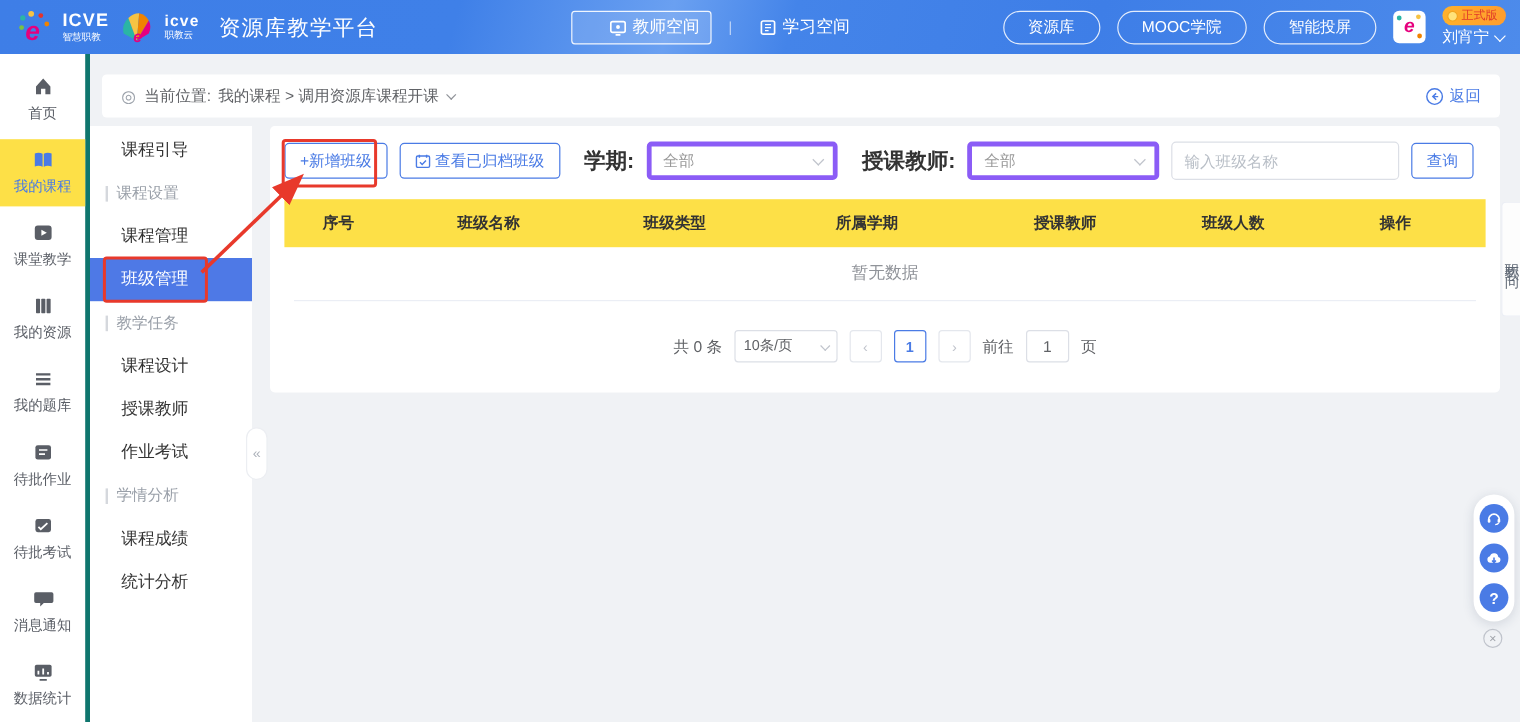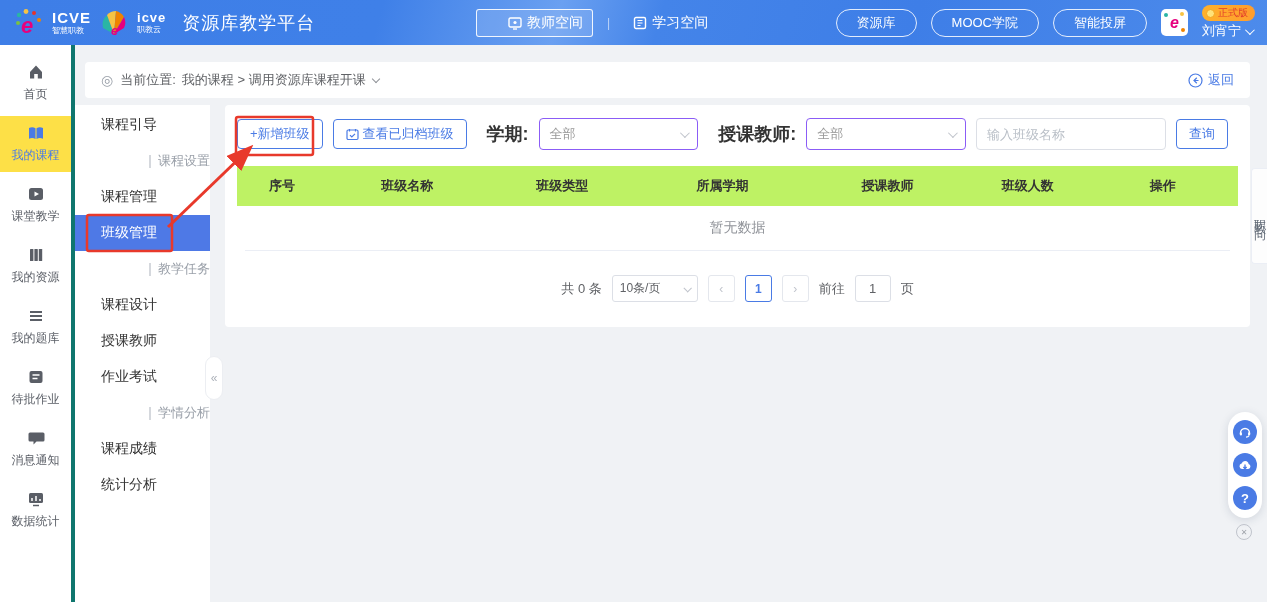--- a/index.html
+++ b/index.html
@@ -39,47 +39,47 @@
   .rail-item { display:flex; flex-direction:column; align-items:center; gap:5px; padding:8px 0; margin-bottom:5px;
     color:#5a5e66; cursor:pointer; }
   .rail-item .lbl { font-size:12px; }
   .rail-item svg { width:18px; height:18px; }
   .rail-item.active { background:#fde047; color:#4a7be5; }
 
   
   .side2 { position:absolute; left:75px; top:105px; width:135px; height:497px; background:#fff; z-index:3; padding-top:2px; }
   .menu-item { height:36px; display:flex; align-items:center; padding-left:26px; font-size:14px; color:#333; cursor:pointer; }
   .menu-item.active { background:#4e79e6; color:#fff; }
-  .menu-section { height:36px; display:flex; align-items:center; padding-left:13px; font-size:13px; color:#9aa0a9; gap:7px;justify-content:flex-end; }
+  .menu-section { height:36px; display:flex; align-items:center; padding-left:13px; font-size:13px; color:#9aa0a9; gap:7px; }
   .menu-section .bar { width:2px; height:13px; background:#d5d8dd; display:inline-block; }
   .collapse-handle { position:absolute; left:205px; top:356px; width:18px; height:44px; background:#fff; border:1px solid #eceef2;
     border-radius:9px; display:flex; align-items:center; justify-content:center; color:#aeb3bb; font-size:12px; cursor:pointer; z-index:6; }
 
   
   .crumb-bar { position:absolute; left:85px; top:62px; width:1165px; height:36px; background:#fff; border-radius:4px;
     display:flex; align-items:center; padding:0 16px; font-size:13px; color:#606266; z-index:3; }
   .crumb-bar .pin { color:#9aa0a9; font-size:14px; margin-right:7px; }
   .crumb-caret { width:6px; height:6px; border-right:1.3px solid #909399; border-bottom:1.3px solid #909399; transform:rotate(45deg); display:inline-block; margin-left:7px; margin-top:-3px; }
   .back-btn { margin-left:auto; color:#4a7be5; display:flex; align-items:center; gap:5px; cursor:pointer; font-size:13px; }
 
   
   .main-card { position:absolute; left:225px; top:105px; width:1025px; height:222px; background:#fff; border-radius:4px; z-index:2; }
   .filter-row { display:flex; align-items:center; padding:13px 22px 0 12px; gap:10px; }
   .btn-outline { border:1px solid #4a7be5; color:#4a7be5; background:#fff; border-radius:4px; font-size:13px; padding:0 12px;
     height:30px; display:flex; align-items:center; gap:4px; cursor:pointer; white-space:nowrap; }
   .fl-label { font-size:18px; font-weight:bold; color:#333; margin-left:10px; white-space:nowrap; }
-  .select-box { width:175px; height:32px; border:1px solid #8b5cf6; border-radius:4px; display:flex; align-items:center;
+  .select-box { width:175px; height:32px; border:4px solid #8b5cf6; border-radius:4px; display:flex; align-items:center;
     padding:0 10px; color:#999; font-size:13px; cursor:pointer; background:#fff; }
   .select-box .sel-caret { margin-left:auto; width:7px; height:7px; border-right:1.4px solid #c0c4cc; border-bottom:1.4px solid #c0c4cc; transform:rotate(45deg) translateY(-2px); }
   .text-input { width:190px; height:32px; border:1px solid #dcdfe6; border-radius:4px; padding:0 10px; font-size:13px; color:#333;
     font-family:"Liberation Sans","DejaVu Sans",sans-serif; }
   .text-input::placeholder { color:#b9bfc7; }
   .query-btn { margin-left:auto; }
 
-  .tbl-head { margin:16px 12px 0 12px; background:#bef264; height:40px; display:flex; align-items:center; }
+  .tbl-head { margin:16px 12px 0 12px; background:#fde047; height:40px; display:flex; align-items:center; }
   .tbl-head .col { font-size:13px; font-weight:bold; color:#333; text-align:center; }
   .c0{width:9%;} .c1{width:16%;} .c2{width:15%;} .c3{width:17%;} .c4{width:16%;} .c5{width:12%;} .c6{width:15%;}
   .empty-row { height:44px; display:flex; align-items:center; justify-content:center; color:#909399; font-size:14px; }
   .tbl-divider { margin:0 20px; border-bottom:1px solid #ebeef5; }
 
   .pagination { display:flex; align-items:center; justify-content:center; gap:10px; margin-top:24px; font-size:13px; color:#606266; }
   .page-size { width:86px; height:27px; border:1px solid #dcdfe6; border-radius:3px; display:flex; align-items:center; padding:0 7px; font-size:12px; color:#606266; cursor:pointer; }
   .page-size .sel-caret { margin-left:auto; width:6px; height:6px; border-right:1.3px solid #c0c4cc; border-bottom:1.3px solid #c0c4cc; transform:rotate(45deg) translateY(-1px); }
   .pg-btn { width:27px; height:27px; border:1px solid #e4e7ed; border-radius:3px; display:flex; align-items:center; justify-content:center; color:#c0c4cc; font-size:12px; cursor:pointer; background:#fff; }
   .pg-btn.current { border-color:#4a7be5; color:#4a7be5; font-weight:bold; }
@@ -211,20 +211,27 @@
     </div>
     <div class="rail-item">
       <svg viewBox="0 0 18 18">
           <rect x="2.5" y="3" width="13" height="12" rx="2" fill="currentColor"></rect>
           <path d="M5.5 7 h7 M5.5 10.5 h5" stroke="#fff" stroke-width="1.4"></path>
         </svg>
       <span class="lbl">待批作业</span>
     </div>
     <div class="rail-item">
       <svg viewBox="0 0 18 18">
+          <rect x="2.5" y="3.5" width="13" height="11" rx="2" fill="currentColor"></rect>
+          <path d="M5 10 l2 2 l5.5 -5" stroke="#fff" stroke-width="1.5" fill="none"></path>
+        </svg>
+      <span class="lbl">待批考试</span>
+    </div>
+    <div class="rail-item">
+      <svg viewBox="0 0 18 18">
           <path d="M2.5 3.5 h13 a1.5 1.5 0 0 1 1.5 1.5 v6 a1.5 1.5 0 0 1 -1.5 1.5 H9 l-3 3 v-3 H2.5 A1.5 1.5 0 0 1 1 11 V5 a1.5 1.5 0 0 1 1.5 -1.5 Z" fill="currentColor" transform="translate(0.5,0)"></path>
         </svg>
       <span class="lbl">消息通知</span>
     </div>
     <div class="rail-item">
       <svg viewBox="0 0 18 18">
           <rect x="2" y="3" width="14" height="10" rx="1.5" fill="currentColor"></rect>
           <path d="M5 11 v-3 M9 11 v-5 M13 11 v-2" stroke="#fff" stroke-width="1.5"></path>
           <path d="M6 15.5 h6" stroke="currentColor" stroke-width="1.5"></path>
         </svg>

